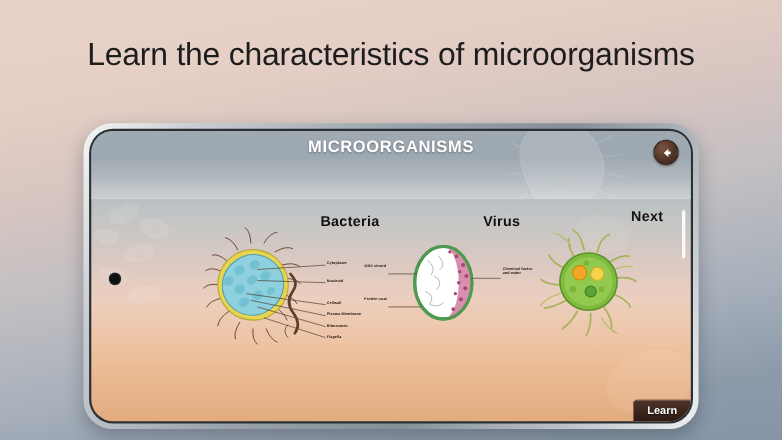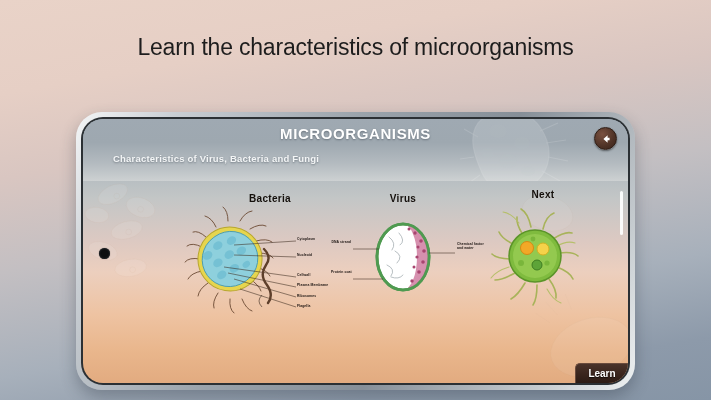--- a/index.html
+++ b/index.html
@@ -7,21 +7,21 @@
     width:711px;height:400px;overflow:hidden;
     font-family:"Liberation Sans", sans-serif;
     background:linear-gradient(170deg,#e9d3c8 0%,#e6cfc5 18%,#d9c6c1 34%,#c3bfc2 52%,#a7b0bb 72%,#8d9aaa 88%,#8695a6 100%);
     position:relative;
   }
 
   
   .headline{
     position:absolute;left:0;top:34px;width:711px;
     text-align:center;
-    font-size:23px;
+    font-size:29px;
     font-weight:400;
     color:#1d1d1d;
     letter-spacing:-0.2px;
     font-family:"Liberation Sans", sans-serif;
   }
 
   
   .phone{
     position:absolute;left:76px;top:112px;
     width:559px;height:278px;
@@ -107,25 +107,25 @@
     background:#ffffff;opacity:.92;
     cursor:pointer;z-index:25;
   }
 
   
   .slide{position:absolute;left:0;top:62px;right:0;bottom:0;}
   .bg-deco{position:absolute;left:0;top:0;width:100%;height:100%;pointer-events:none;opacity:.30;}
 
   .col{position:absolute;}
   .col-title{
-    font-size:10px;font-weight:bold;color:#15100c;
-    letter-spacing:.3px;text-align:center;white-space:nowrap;
+    font-size:13px;font-weight:bold;color:#15100c;
+    letter-spacing:.3px;text-align:right;white-space:nowrap;
   }
   .col-bacteria{left:112px;top:12px;width:150px;}
-  .col-virus{left:260px;top:12px;width:120px;}
+  .col-virus{left:270px;top:12px;width:120px;}
   .col-fungi{left:400px;top:8px;width:120px;}
 
   .lbl{
     position:absolute;font-size:3.4px;font-weight:bold;color:#1a1310;
     white-space:nowrap;letter-spacing:.1px;line-height:1.1;
   }
   .lbl.r{text-align:left;}
   .lbl.l{text-align:right;}
 
   
@@ -180,21 +180,20 @@
               <path d="M20 74 l-14 10"></path>
             <path d="M14 56 l-14 2"></path>
               <path d="M18 36 l-14 -8"></path>
             <path d="M32 18 l-6 -14"></path>
               <path d="M54 12 l2 -12"></path>
           </g>
         </svg>
 
         <div class="app-title">MICROORGANISMS</div>
 
-        <div class="app-subtitle">Characteristics of Virus, Bacteria and Fungi</div>
 
         <div class="back-btn">
           <svg width="12" height="12" viewBox="0 0 12 12">
             <path d="M7.6 2.2 L3.4 6 L7.6 9.8 L7.6 7.3 L9.6 7.3 L9.6 4.7 L7.6 4.7 Z" fill="#ffffff"></path>
           </svg>
         </div>
       </div>
 
       <div class="slide">
 

